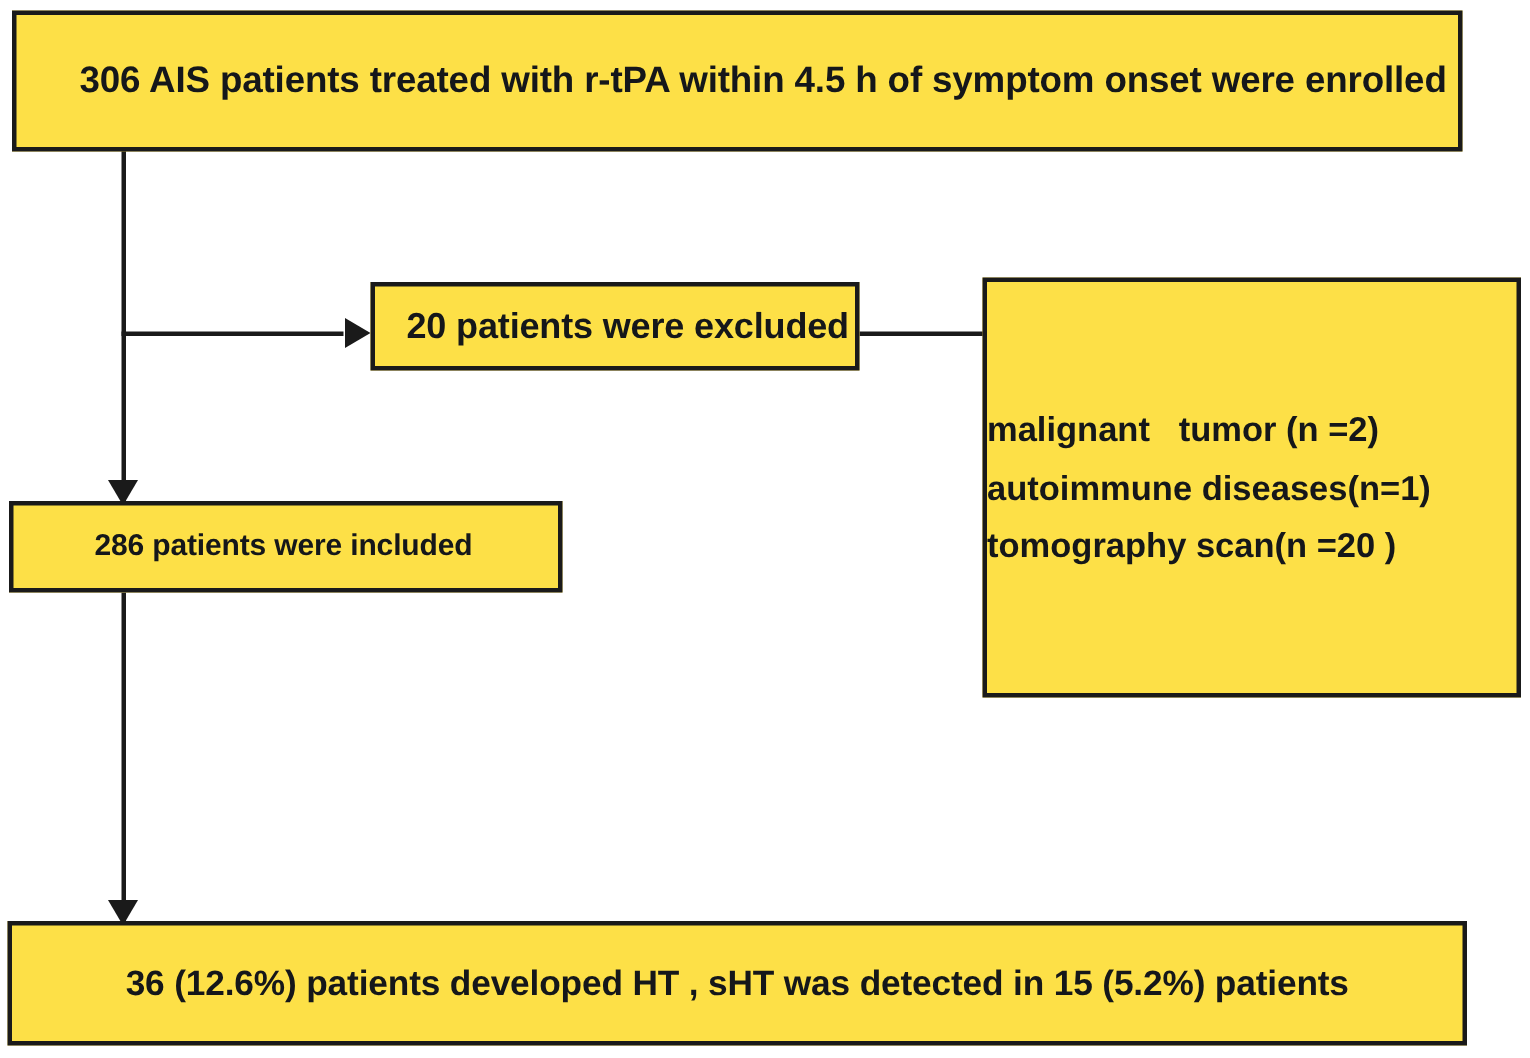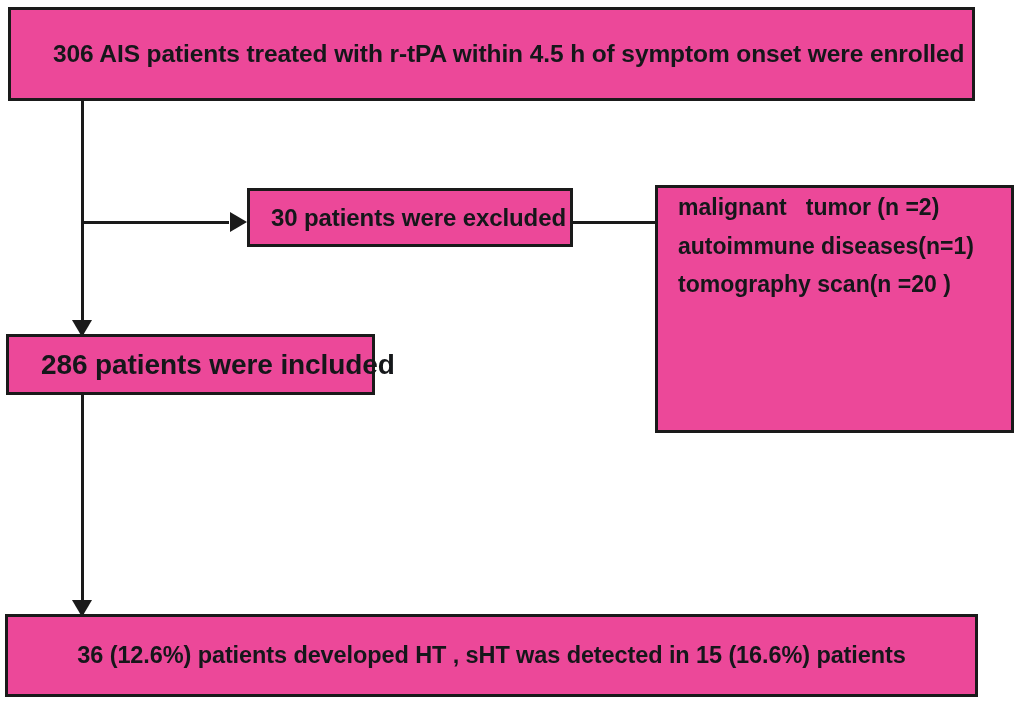--- a/index.html
+++ b/index.html
@@ -15,21 +15,21 @@
     position: relative;
     width: 1020px;
     height: 705px;
     background: #ffffff;
     overflow: hidden;
   }
   .fc-box {
     position: absolute;
     box-sizing: border-box;
     border: 3px solid #1a1a1a;
-    background: #ec4899;
+    background: #fde047;
     display: flex;
     align-items: center;
     z-index: 3;
   }
   .fc-text {
     font-weight: bold;
     color: #15171a;
     letter-spacing: -0.1px;
     white-space: pre;
   }
@@ -52,23 +52,22 @@
     height: 59px;
     padding-left: 21px;
   }
   #box-excluded .fc-text { font-size: 24px; }
 
   
   #box-reasons {
     left: 655px;
     top: 185px;
     width: 359px;
-    height: 248px;
-    padding-left: 20px;
-    align-items: flex-start;
+    height: 280px;
+    align-items: center;
   }
   #box-reasons .reasons-list {
     display: block;
   }
   #box-reasons .reason-line {
     display: block;
     font-size: 23px;
     font-weight: bold;
     color: #15171a;
     line-height: 38.5px;
@@ -76,21 +75,21 @@
   }
 
   
   #box-included {
     left: 6px;
     top: 334px;
     width: 369px;
     height: 61px;
     padding-left: 32px;
   }
-  #box-included .fc-text { font-size: 28px; }
+  #box-included .fc-text { font-size: 20px; margin-left: 22px; }
 
   
   #box-outcome {
     left: 5px;
     top: 614px;
     width: 973px;
     height: 83px;
     justify-content: center;
   }
   #box-outcome .fc-text { font-size: 23.5px; }
@@ -156,37 +155,37 @@
     <span class="fc-text">306 AIS patients treated with r-tPA within 4.5 h of symptom onset were enrolled</span>
   </div>
 
   <div class="fc-line v-line" id="trunk-upper"></div>
   <div class="arrow-down" id="arrow-included"></div>
 
   <div class="fc-line h-line" id="branch-to-excluded"></div>
   <div class="arrow-right" id="arrow-excluded"></div>
 
   <div class="fc-box" id="box-excluded">
-    <span class="fc-text">30 patients were excluded</span>
+    <span class="fc-text">20 patients were excluded</span>
   </div>
 
   <div class="fc-line h-line" id="link-excluded-reasons"></div>
 
   <div class="fc-box" id="box-reasons">
     <div class="reasons-list">
       <span class="reason-line">malignant   tumor (n =2)</span>
       <span class="reason-line">autoimmune diseases(n=1)</span>
       <span class="reason-line">tomography scan(n =20 )</span>
     </div>
   </div>
 
   <div class="fc-box" id="box-included">
     <span class="fc-text">286 patients were included</span>
   </div>
 
   <div class="fc-line v-line" id="trunk-lower"></div>
   <div class="arrow-down" id="arrow-outcome"></div>
 
   <div class="fc-box" id="box-outcome">
-    <span class="fc-text">36 (12.6%) patients developed HT , sHT was detected in 15 (16.6%) patients</span>
+    <span class="fc-text">36 (12.6%) patients developed HT , sHT was detected in 15 (5.2%) patients</span>
   </div>
 
 </div>
 
 </body></html>

